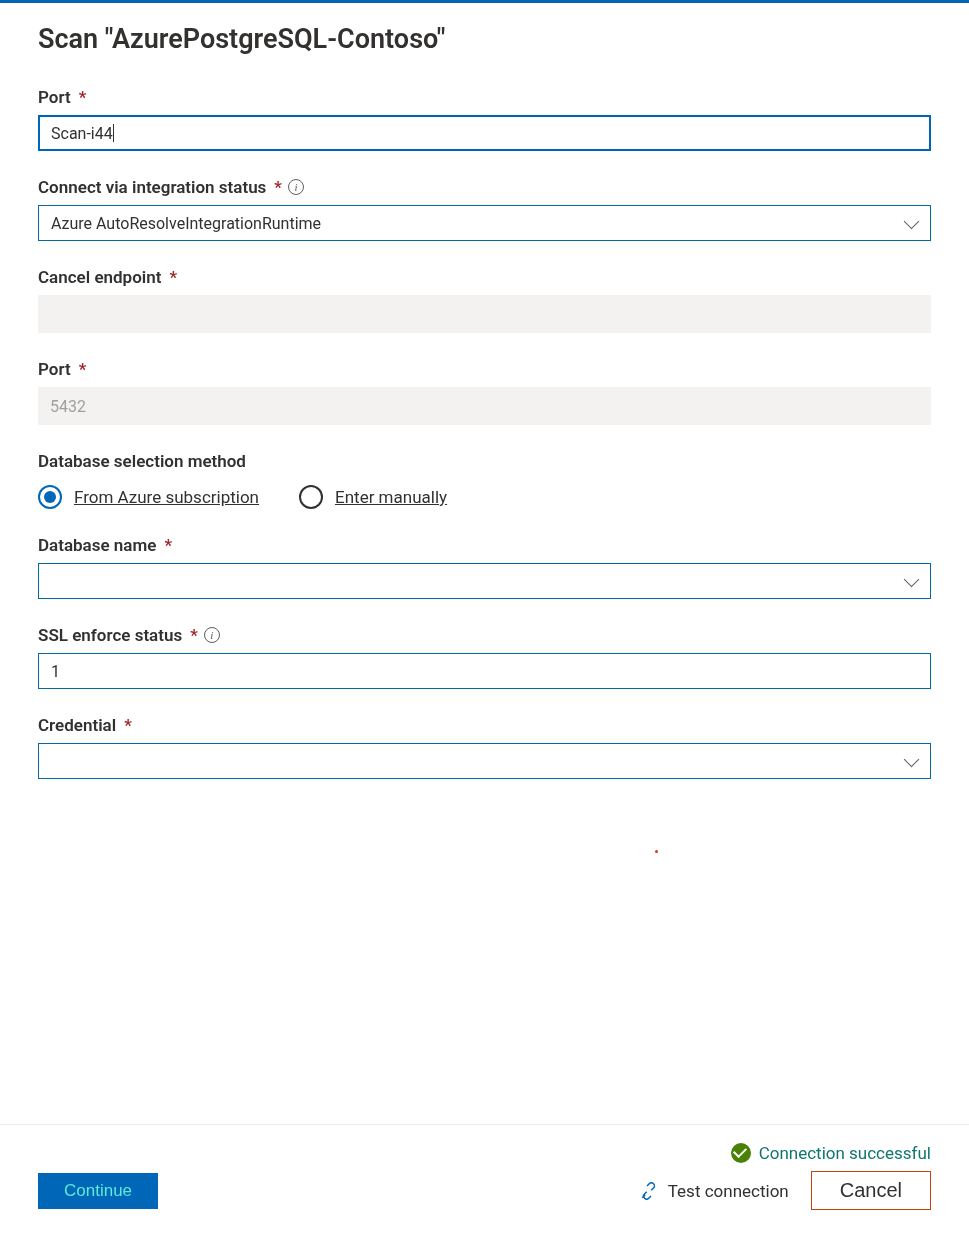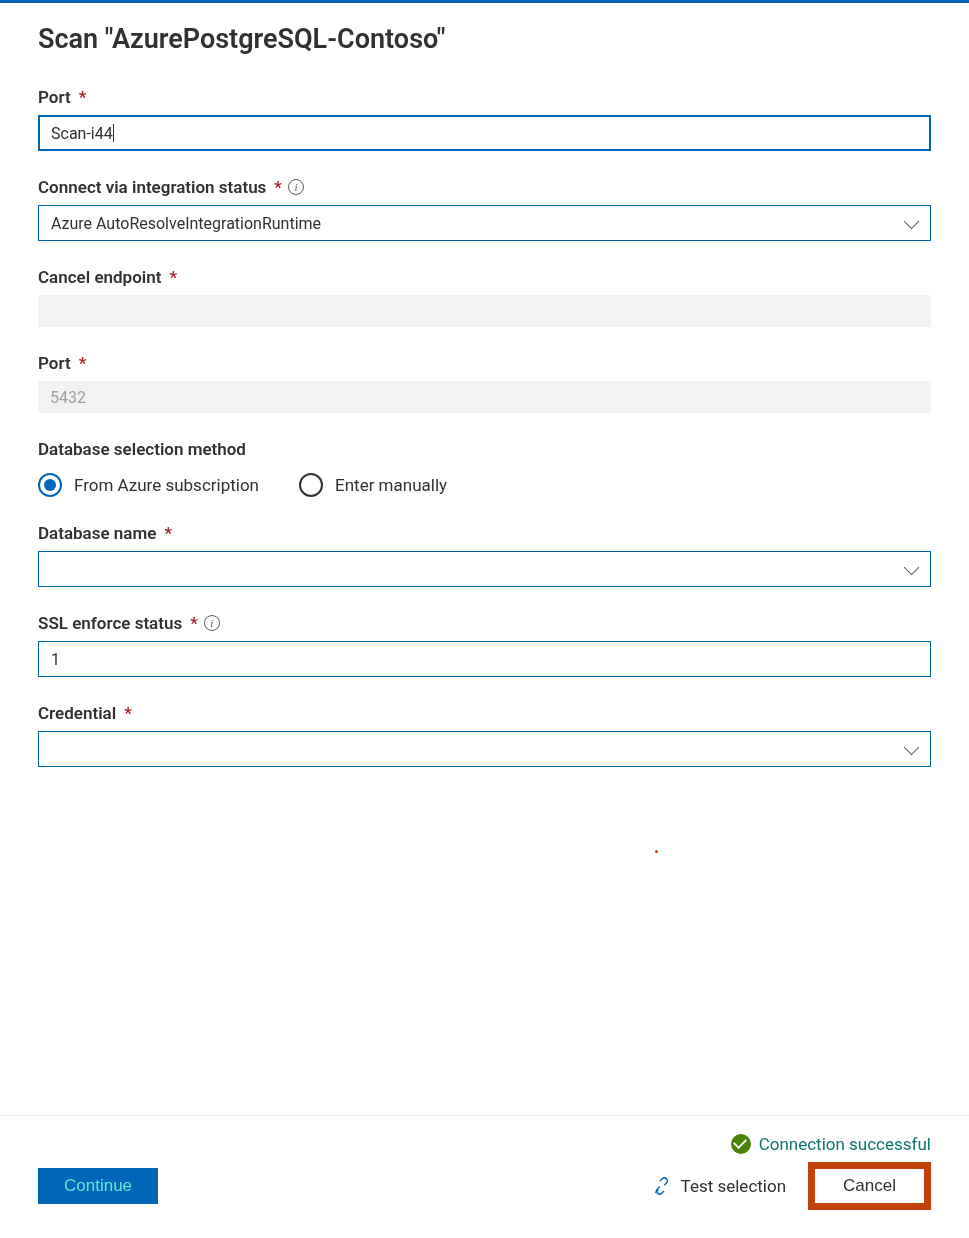--- a/index.html
+++ b/index.html
@@ -53,21 +53,21 @@
       display: flex;
       align-items: center;
       position: relative;
     }
     .text-input.focused {
       border: 2px solid #0067B8;
       padding: 0 11px;
     }
     .readonly-box {
       width: 100%;
-      height: 32px;
+      height: 38px;
       background: #f3f2f1;
       border: none;
       padding: 0 12px;
       font-size: 16px;
       color: #a19f9d;
       display: flex;
       align-items: center;
     }
     .readonly-box.blurred { color: transparent; text-shadow: 0 0 8px rgba(0,0,0,0.3); }
     .select-box { justify-content: space-between; cursor: pointer; }
@@ -78,21 +78,21 @@
     }
     .chevron::before {
       content: "";
       position: absolute;
       top: 0; left: 2px;
       width: 10px; height: 10px;
       border-right: 1.5px solid #605e5c;
       border-bottom: 1.5px solid #605e5c;
       transform: rotate(45deg);
     }
-    .radio-group { display: flex; gap: 40px; margin-top: 14px; }
+    .radio-group { display: flex; gap: 40px; margin-top: 14px; text-decoration: underline; }
     .radio-item { display: flex; align-items: center; gap: 12px; cursor: pointer; }
     .radio-outer {
       width: 24px; height: 24px;
       border: 2px solid #323130;
       border-radius: 50%;
       display: flex; align-items: center; justify-content: center;
     }
     .radio-outer.checked { border-color: #0067B8; }
     .radio-inner { width: 12px; height: 12px; border-radius: 50%; background: #0067B8; }
     .radio-label { font-size: 17px; color: #323130; }
@@ -156,23 +156,23 @@
     .right-actions { display: flex; align-items: center; gap: 22px; }
     .test-link {
       display: flex; align-items: center; gap: 10px;
       color: #323130;
       font-size: 17px;
       cursor: pointer;
     }
     .plug-icon { width: 18px; height: 18px; color: #0067B8; }
     .btn-secondary {
       background: #fff;
-      border: 7px solid #c2410c;
+      border: 1px solid #c2410c;
       padding: 7px 28px;
-      font-size: 17px;
+      font-size: 20px;
       color: #323130;
       cursor: pointer;
     }
   </style>
 </head>
 <body>
 
 <div class="top-border"></div>
 
 <div class="content">
@@ -282,18 +282,18 @@
     <span>Connection successful</span>
   </div>
   <div class="action-row">
     <button class="btn-primary">Continue</button>
     <div class="right-actions">
       <div class="test-link">
         <svg class="plug-icon" viewBox="0 0 24 24" fill="none" stroke="currentColor" stroke-width="2">
           <path d="M9 13l-3 3a4 4 0 0 0 5.66 5.66l3-3M15 11l3-3a4 4 0 0 0-5.66-5.66l-3 3"></path>
           <line x1="3" y1="21" x2="7" y2="17"></line>
         </svg>
-        <span>Test selection</span>
+        <span>Test connection</span>
       </div>
       <button class="btn-secondary">Cancel</button>
     </div>
   </div>
 </div>
 
 </body></html>

